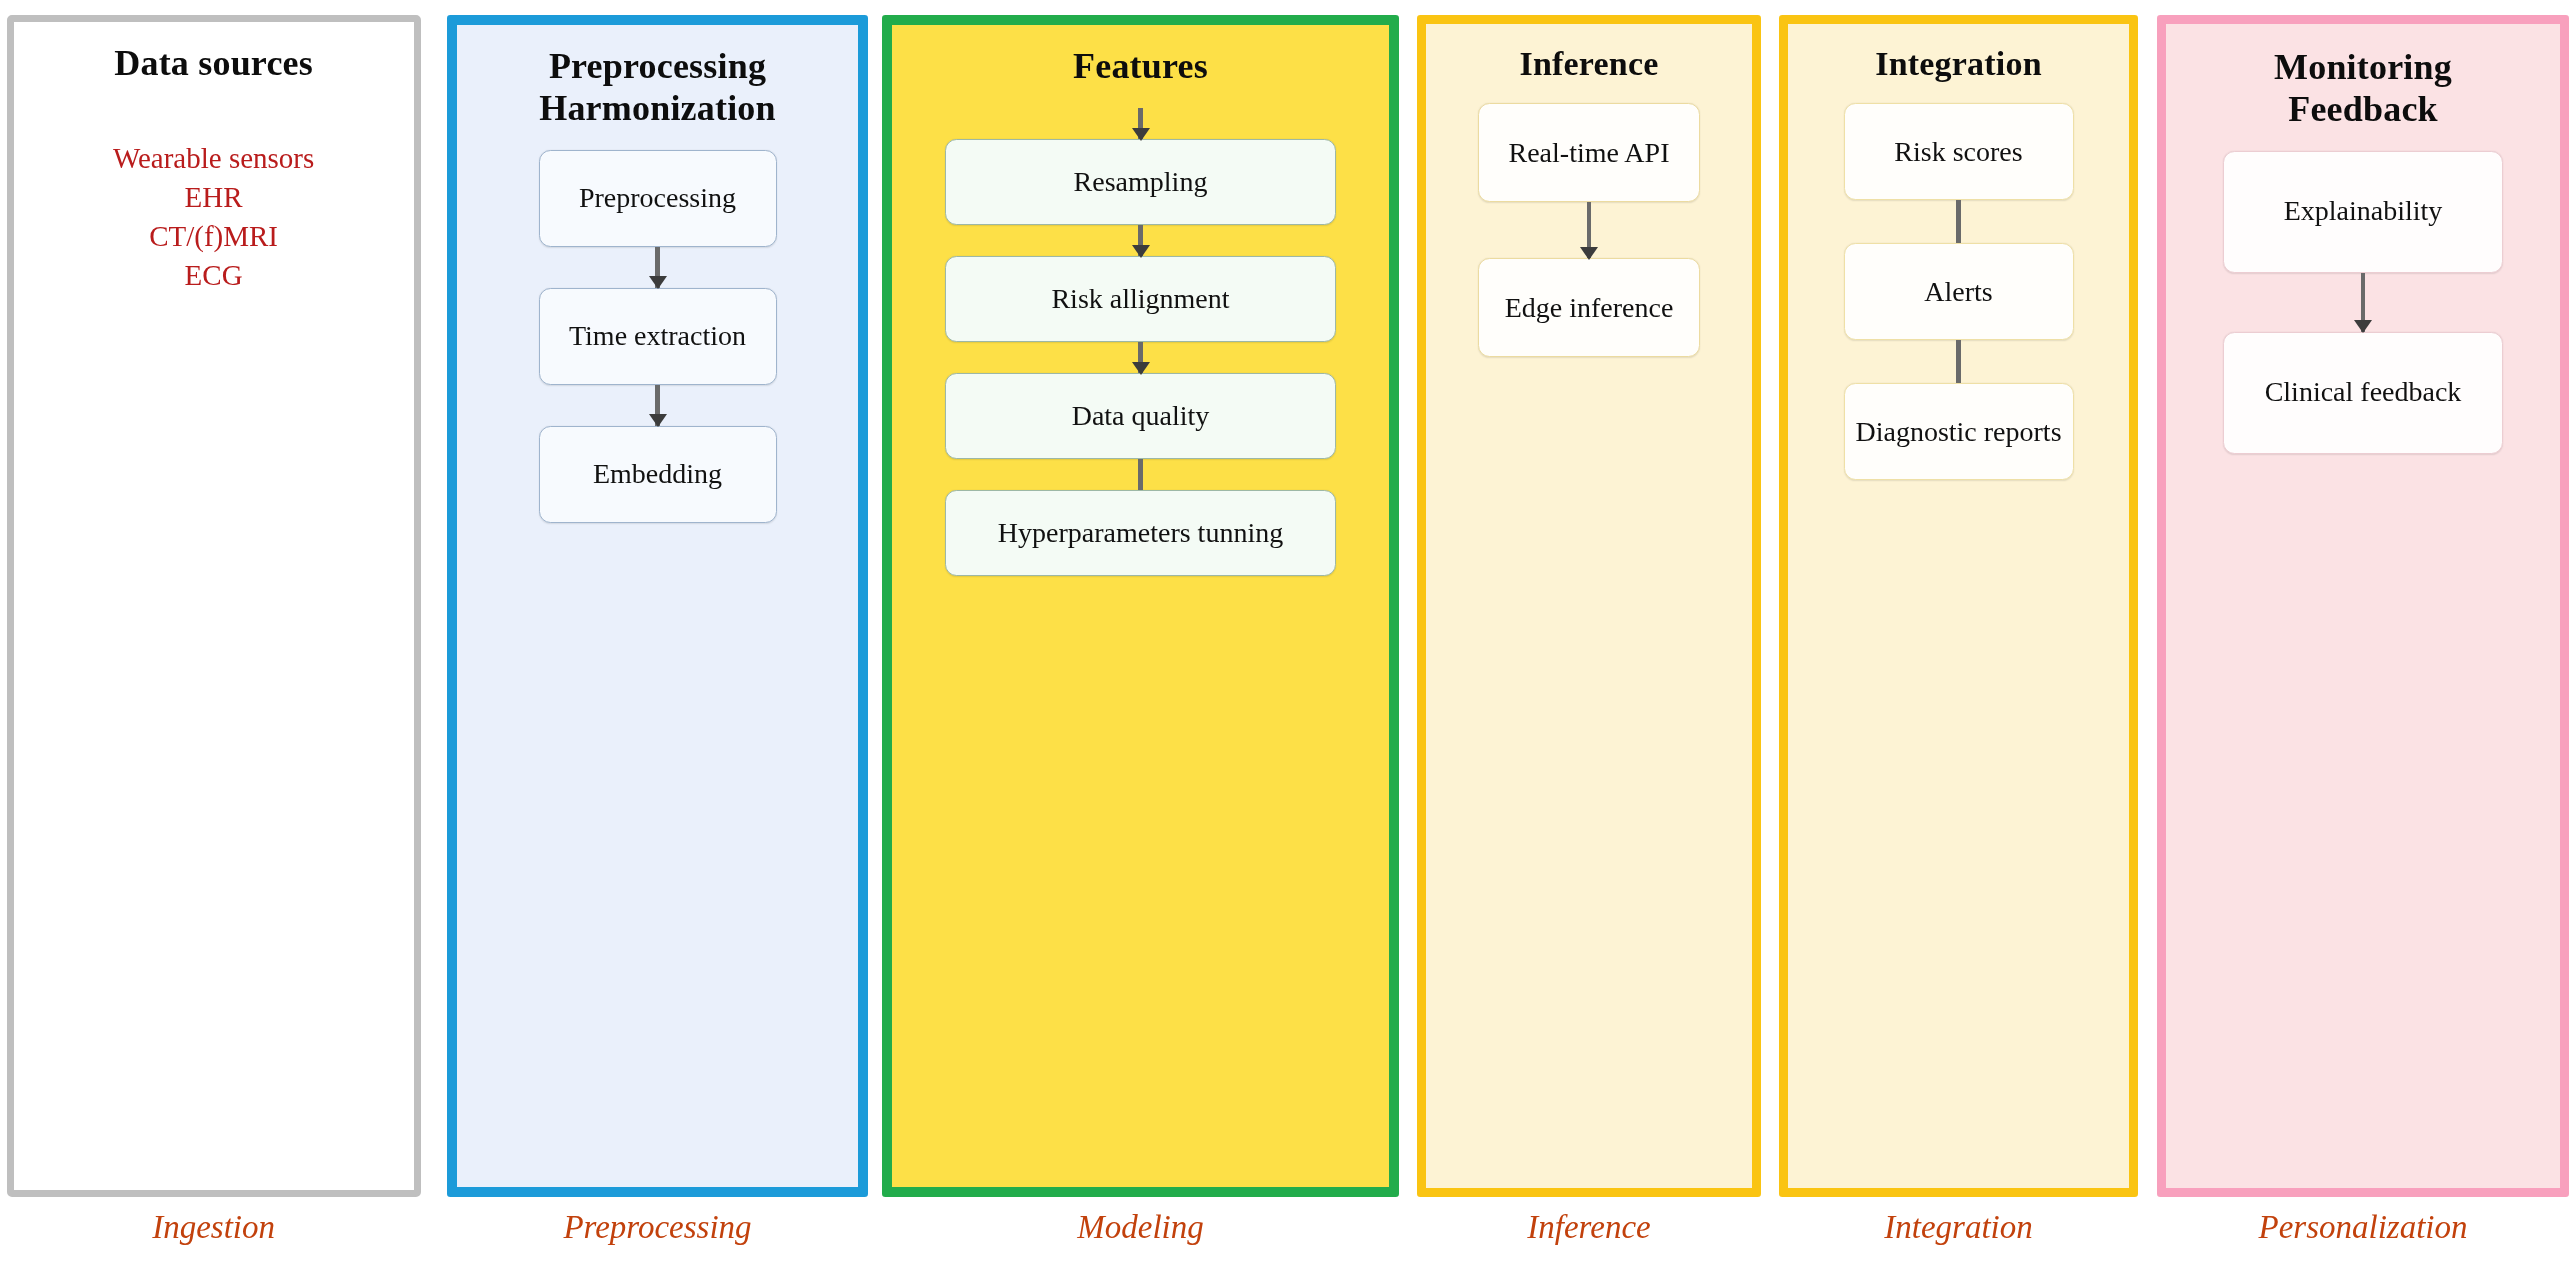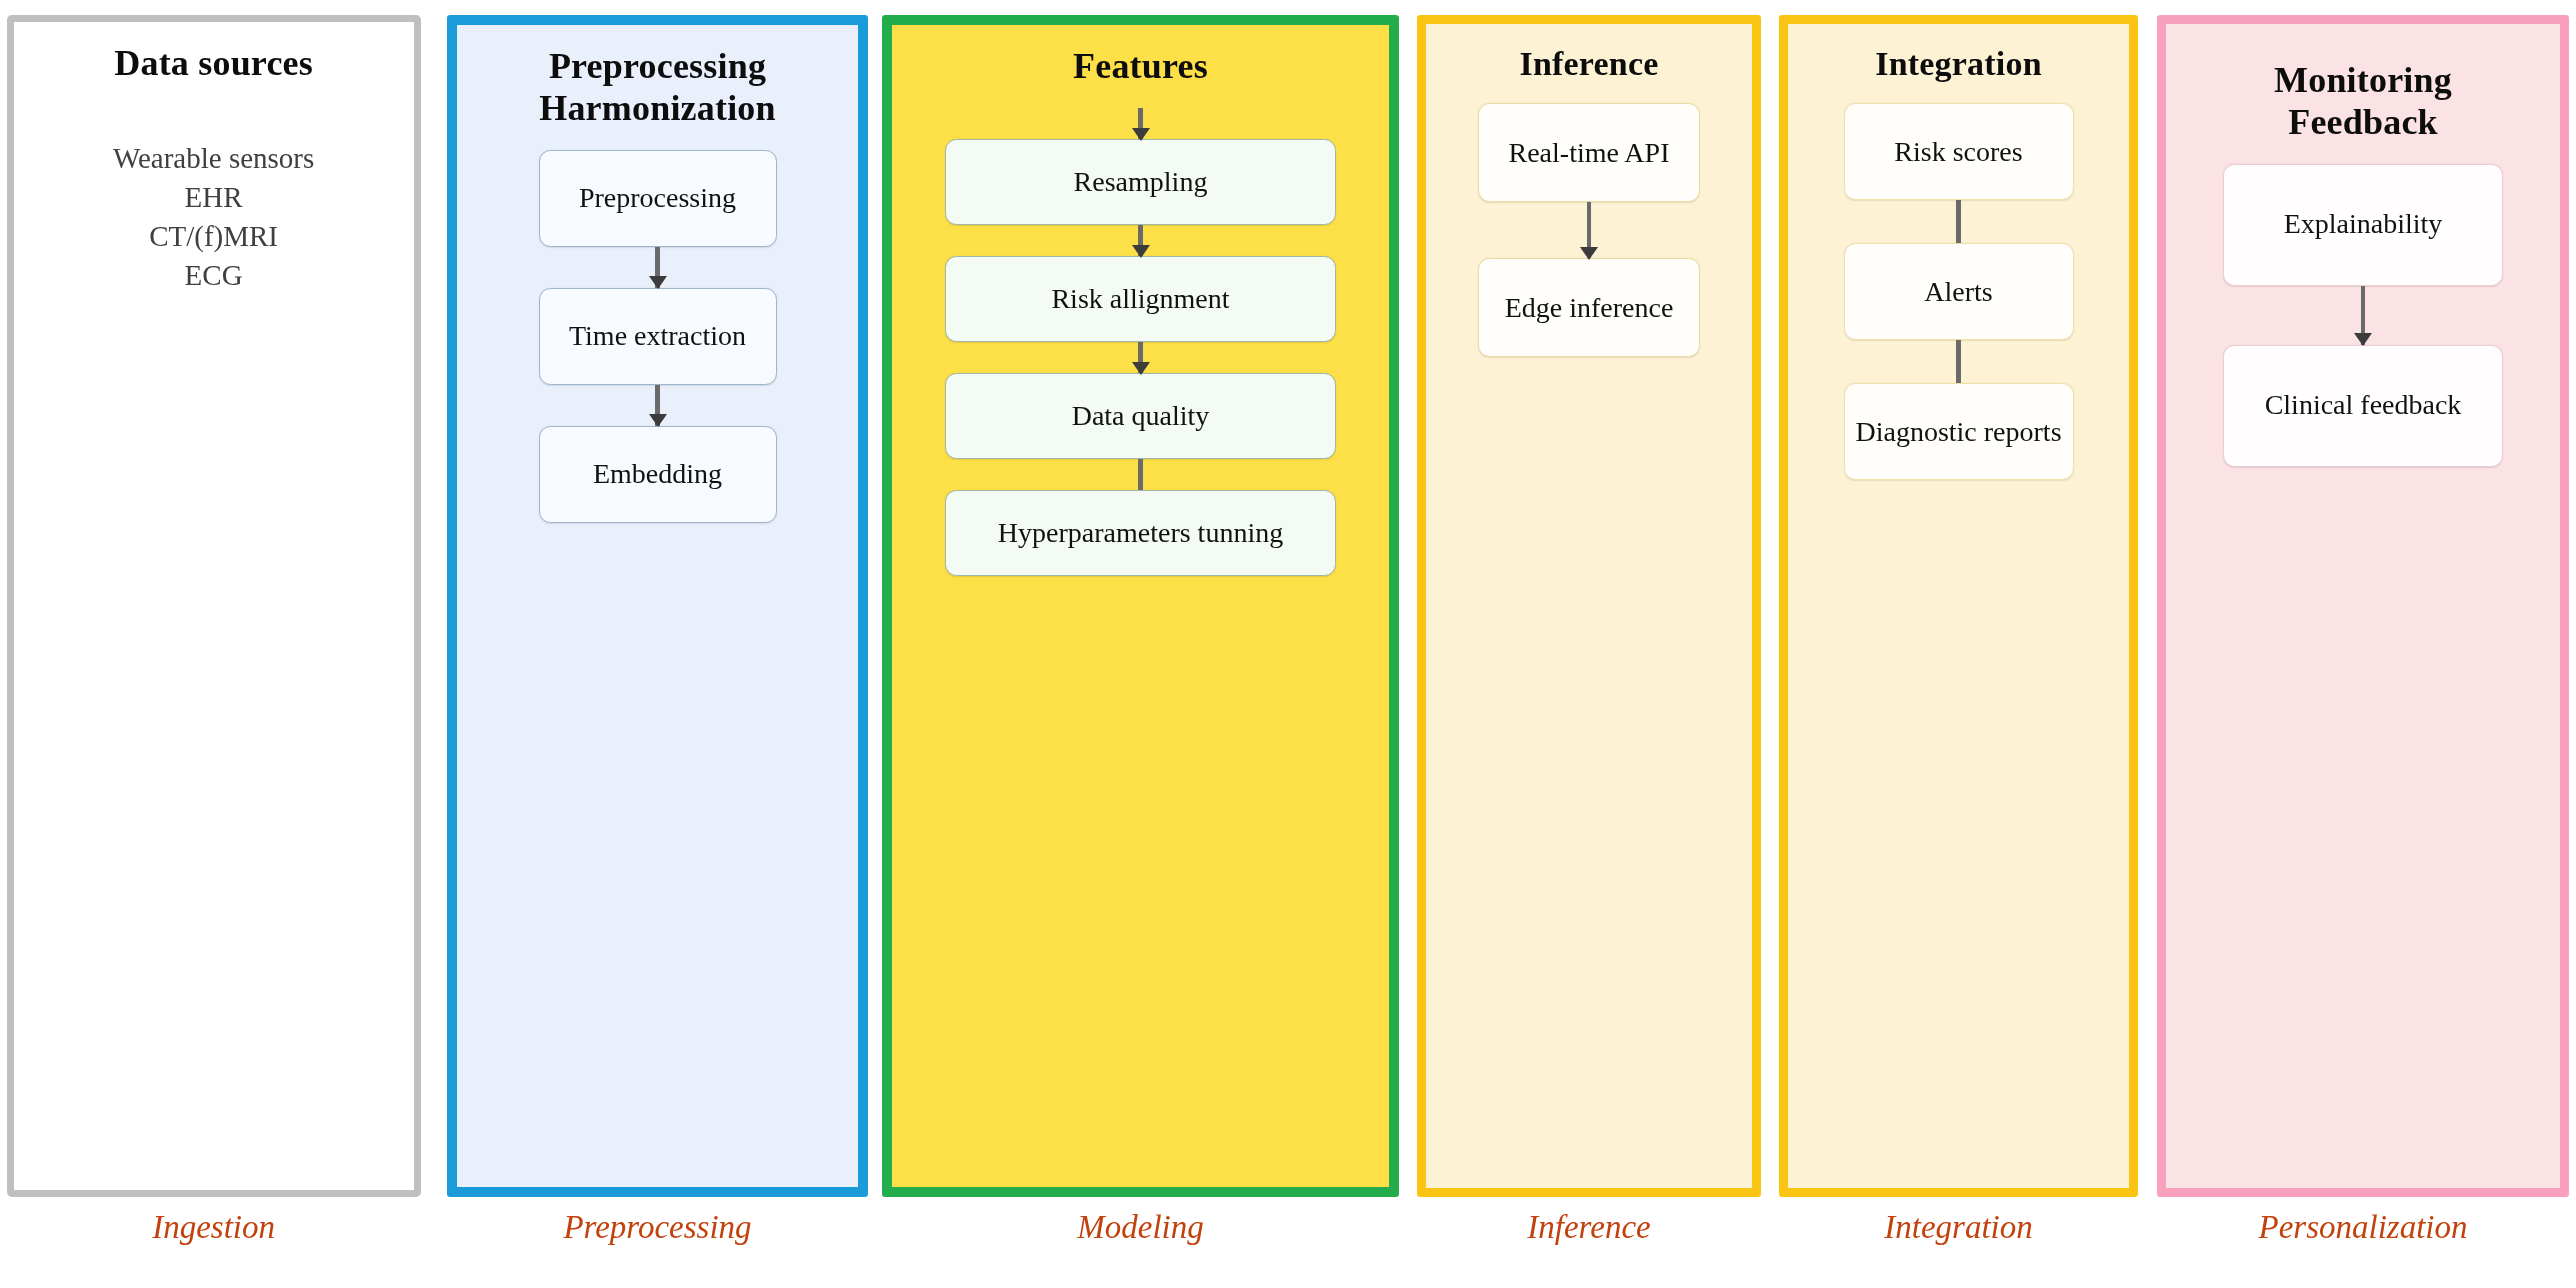--- a/index.html
+++ b/index.html
@@ -43,28 +43,28 @@
   .col-2 { left: 882px; width: 517px;  border-width: 10px; border-color: #22ac4b; background:#fde047; border-radius: 3.3px; }
   .col-3 { left: 1417px; width: 344px;  border-width: 9px; border-color: #fac412; background:#fdf3d4; border-radius: 3.3px; }
   .col-4 { left: 1779px; width: 359px;  border-width: 9px; border-color: #fac412; background:#fdf3d4; border-radius: 3.3px; }
   .col-5 { left: 2157px; width: 412px;  border-width: 9px; border-color: #f8a0bd; background:#fbe2e4; border-radius: 3.3px; }
 
   .col-0 .col-title { font-size: 36px; margin-top: 21.4px; }
   .col-1 .col-title { font-size: 36px; margin-top: 21.4px; }
   .col-2 .col-title { font-size: 36px; margin-top: 21.4px; }
   .col-3 .col-title { font-size: 34px; margin-top: 20px; }
   .col-4 .col-title { font-size: 34px; margin-top: 20px; }
-  .col-5 .col-title { font-size: 36px; margin-top: 36px; }
+  .col-5 .col-title { font-size: 36px; margin-top: 23px; }
 
   
   .src-list {
     margin-top: 54px;
     text-align: center;
     font-size: 29px;
-    color: #404040;
+    color: #b91c1c;
     line-height: 1.34;
   }
   .src-list div { white-space: nowrap; }
 
   
   .nodes {
     margin-top: 20px;
     display: flex;
     flex-direction: column;
     align-items: center;

